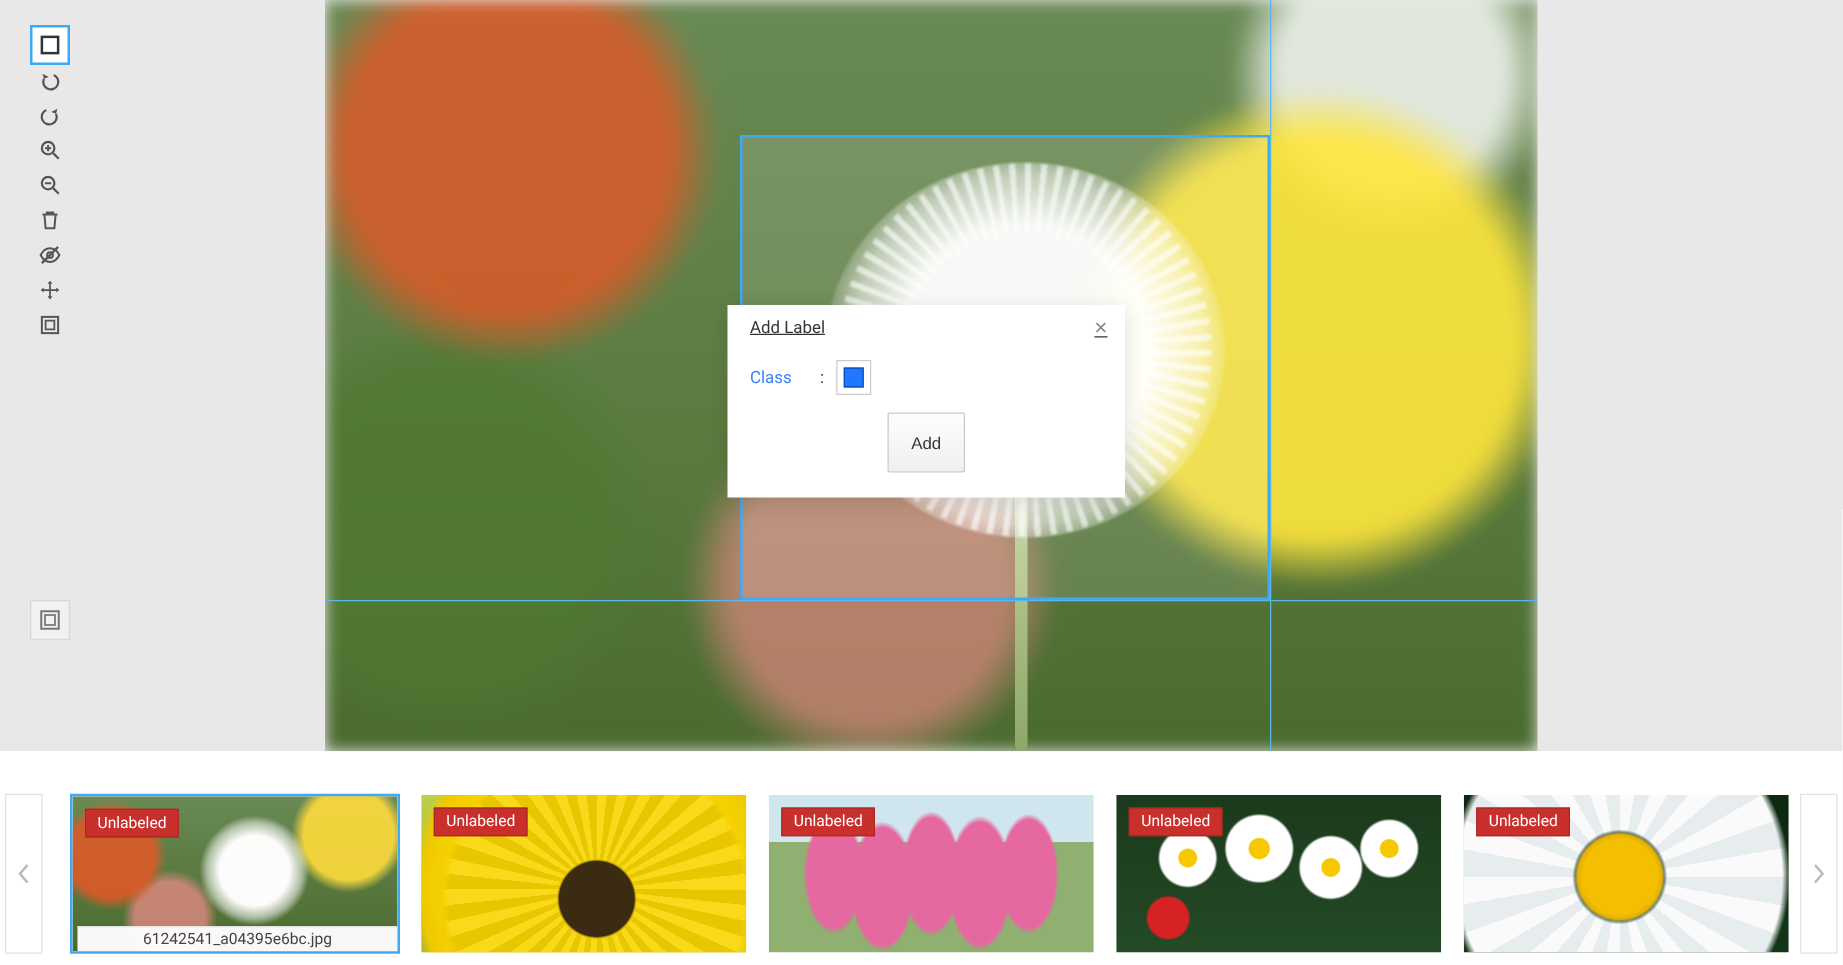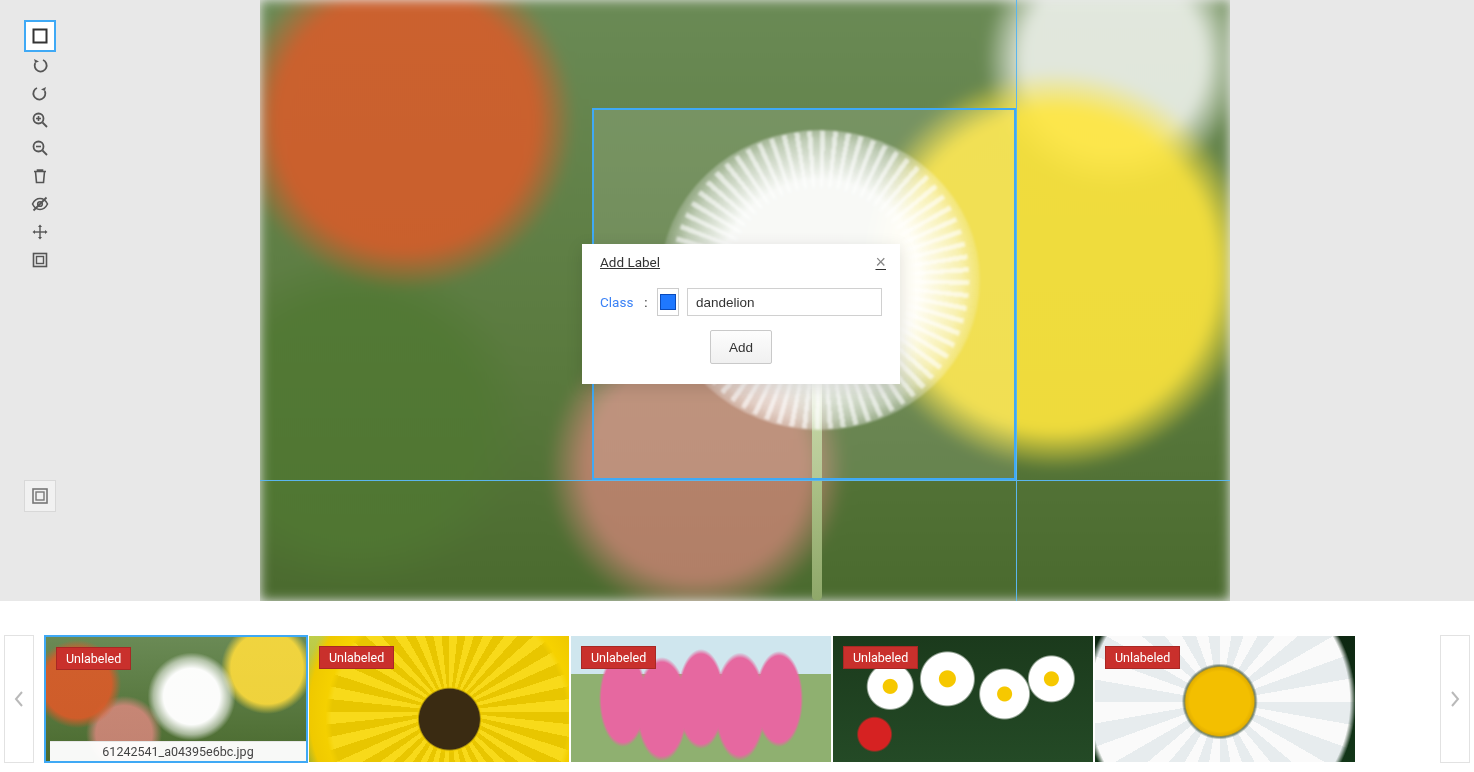--- a/index.html
+++ b/index.html
@@ -175,21 +175,21 @@
     border: 1px solid #d0d0d0;
     padding: 0 8px;
     font-size: 13.5px;
     color: #333;
     outline: none;
   }
   .dialog-actions {
     display: flex; justify-content: center;
   }
   .add-btn {
-    height: 34px;
+    height: 48px;
     padding: 4px 18px;
     background: linear-gradient(#fdfdfd,#f0f0f0);
     border: 1px solid #c9c9c9;
     border-radius: 2px;
     font-size: 13.5px;
     color: #333;
     cursor: pointer;
   }
   
   
@@ -210,21 +210,22 @@
     display: flex;
     align-items: center;
     justify-content: center;
     cursor: pointer;
     color: #b9b9b9;
   }
   .thumb-nav.left { left: 4px; }
   .thumb-nav.right { right: 4px; }
   .thumbs {
     display: flex;
-    margin-left: 44px;
+    gap: 16px;
+    margin-left: 56px;
   }
   .thumb {
     position: relative;
     width: 262px;
     height: 128px;
     overflow: hidden;
     border: 1px solid transparent;
   }
   .thumb.selected {
     border: 2px solid #3fa9f5;
@@ -404,21 +405,20 @@
         <span>×</span>
       </button>
     </div>
     <div class="dialog-body">
       <div class="class-row">
         <span class="class-label">Class</span>
         <span class="colon">:</span>
         <div class="color-swatch-wrap">
           <div class="color-swatch" style="background:#1f78ff;border:1px solid #0a4bbb;"></div>
         </div>
-        <input class="class-input" type="text" value="dandelion" style="">
       </div>
       <div class="dialog-actions">
         <button class="add-btn">Add</button>
       </div>
     </div>
   </div>
 
 </div>
 
 <div class="thumb-strip">

